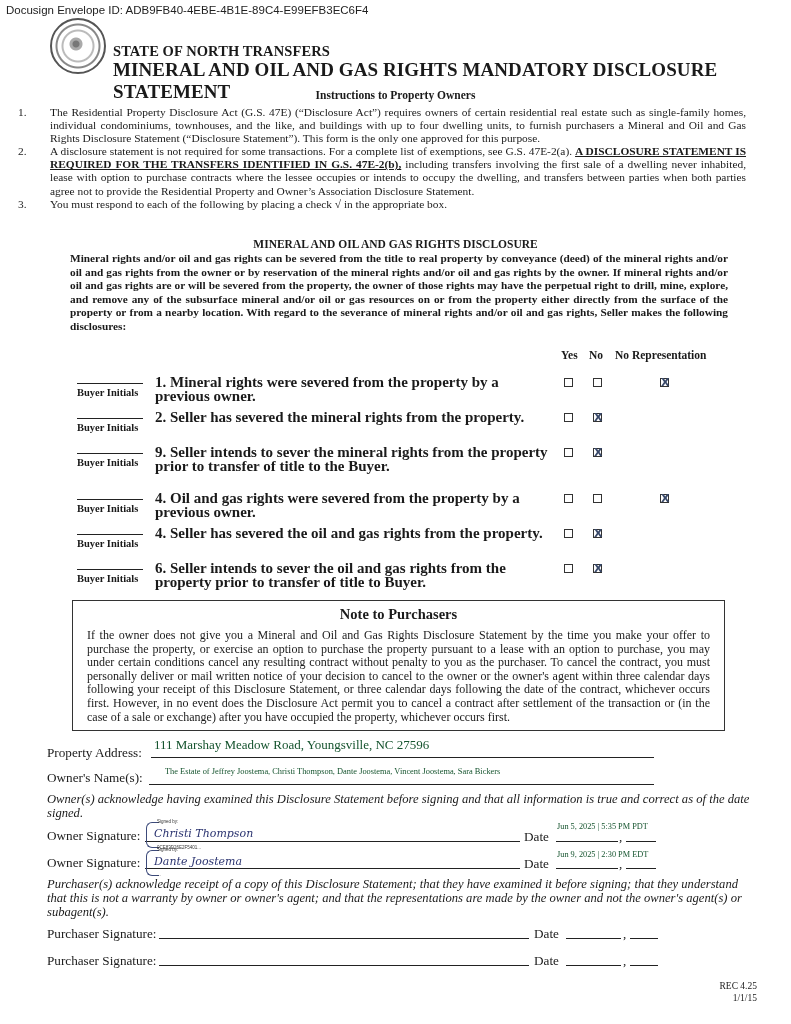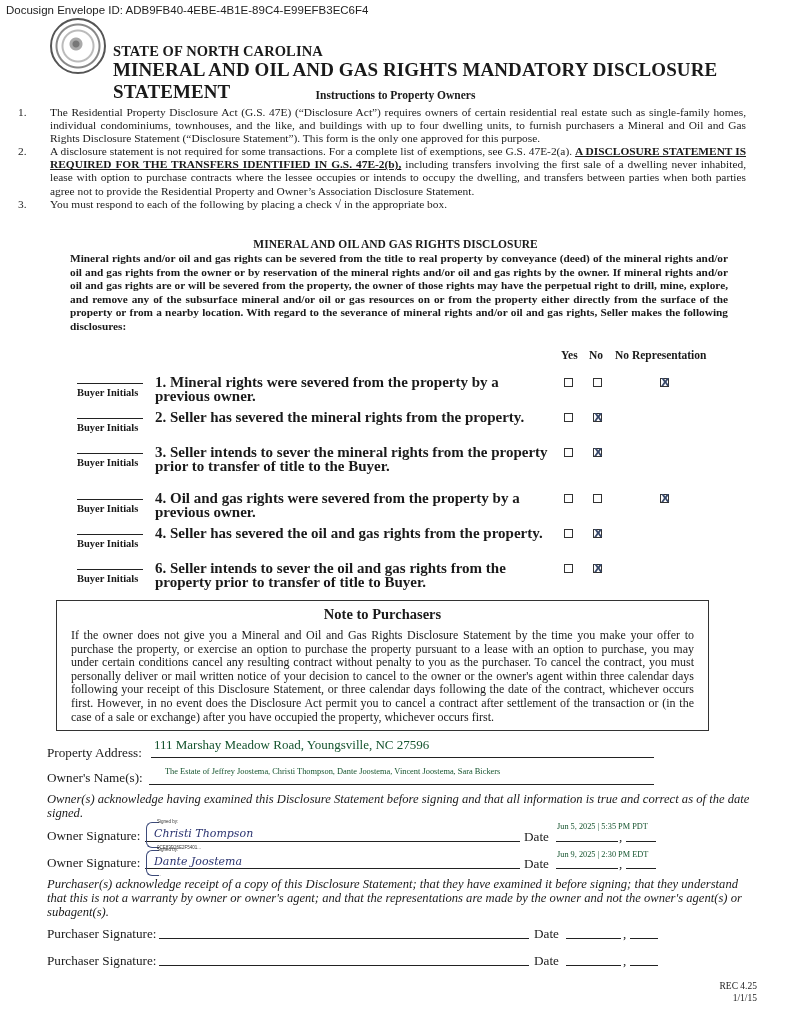--- a/index.html
+++ b/index.html
@@ -22,41 +22,41 @@
   .list .li + .li { margin-top: 0px; }
   .u { text-decoration: underline; font-weight: bold; }
   .disc-head { left: 0; width: 791px; text-align: center; top: 238px; font-size: 11.5px; font-weight: bold; }
   .disc-body { left: 70px; top: 252px; width: 658px; font-size: 11.3px; line-height: 13.5px; font-weight: bold; text-align: justify; }
   .col-head { top: 349px; font-size: 11.5px; font-weight: bold; }
   .q-row { left: 77px; width: 680px; height: 30px; }
   .q-row .initials { position: absolute; left: 0; top: 8px; width: 66px; border-top: 1px solid #222; font-size: 10.5px; font-weight: bold; padding-top: 3px; white-space: nowrap; }
   .q-row .qtext { position: absolute; left: 78px; top: 0; width: 395px; font-size: 15px; line-height: 14px; font-weight: bold; }
   .cb { position: absolute; width: 9px; height: 9px; border: 1px solid #333; background: #fff; box-sizing: border-box; }
   .cb.checked::after { content: "X"; position: absolute; left: 0px; top: -3px; font-size: 11px; color: #3a4a6a; font-family: "DejaVu Sans", sans-serif; font-weight: bold; }
-  .note-box { left: 56px; top: 600px; width: 653px; height: 131px; border: 1px solid #333; box-sizing: border-box; }
+  .note-box { left: 72px; top: 600px; width: 653px; height: 131px; border: 1px solid #333; box-sizing: border-box; }
   .note-title { position: absolute; left: 0; width: 100%; top: 5px; text-align: center; font-size: 14.5px; font-weight: bold; }
   .note-body { position: absolute; left: 14px; top: 28px; width: 623px; font-size: 12px; line-height: 13.6px; text-align: justify; }
   .field-label { font-size: 13.2px; }
   .fill-blue { color: #14532d; font-family: "Liberation Serif", serif; }
   .line { position: absolute; border-bottom: 1px solid #222; }
   .ital { font-style: italic; font-size: 12.6px; line-height: 14.2px; }
   .sig-stamp { position: absolute; border: 1.5px solid #3c4a7a; border-right: none; border-radius: 6px 0 0 6px; width: 12px; }
   .tiny { font-family: "Liberation Sans", sans-serif; font-size: 4.5px; color: #333; }
   .sig-script { font-family: "DejaVu Serif", serif; font-style: italic; font-size: 11px; color: #2b3470; }
   .footer { right: 34px; font-size: 9.5px; text-align: right; }
 </style>
 </head>
 <body>
 
 <div class="abs envelope">Docusign Envelope ID: ADB9FB40-4EBE-4B1E-89C4-E99EFB3EC6F4</div>
 
 <div class="abs seal">
     <div class="seal-inner"></div>
   </div>
-<div class="abs title1">STATE OF NORTH CAROLINA</div>
+<div class="abs title1">STATE OF NORTH TRANSFERS</div>
 <div class="abs title2">MINERAL AND OIL AND GAS RIGHTS MANDATORY DISCLOSURE STATEMENT</div>
 
 <div class="abs instr-head">Instructions to Property Owners</div>
 <div class="abs list">
   <div class="li">
     <span class="num">1.</span>
     <span class="txt">The Residential Property Disclosure Act (G.S. 47E) (“Disclosure Act”) requires owners of certain residential real estate such as single-family homes, individual condominiums, townhouses, and the like, and buildings with up to four dwelling units, to furnish purchasers a Mineral and Oil and Gas Rights Disclosure Statement (“Disclosure Statement”). This form is the only one approved for this purpose.</span>
   </div>
   <div class="li">
     <span class="num">2.</span>
@@ -85,21 +85,21 @@
 
 <div class="abs q-row" style="top:410px">
   <div class="initials">Buyer Initials</div>
   <div class="qtext">2. Seller has severed the mineral rights from the property.</div>
   <div class="cb" style="left:487px;top:3px"></div>
   <div class="cb checked" style="left:516px;top:3px"></div>
 </div>
 
 <div class="abs q-row" style="top:445px">
   <div class="initials">Buyer Initials</div>
-  <div class="qtext">3. Seller intends to sever the mineral rights from the property prior to transfer of title to the Buyer.</div>
+  <div class="qtext">9. Seller intends to sever the mineral rights from the property prior to transfer of title to the Buyer.</div>
   <div class="cb" style="left:487px;top:3px"></div>
   <div class="cb checked" style="left:516px;top:3px"></div>
 </div>
 
 <div class="abs q-row" style="top:491px">
   <div class="initials">Buyer Initials</div>
   <div class="qtext">4. Oil and gas rights were severed from the property by a previous owner.</div>
   <div class="cb" style="left:487px;top:3px"></div>
   <div class="cb" style="left:516px;top:3px"></div>
   <div class="cb checked" style="left:583px;top:3px"></div>

